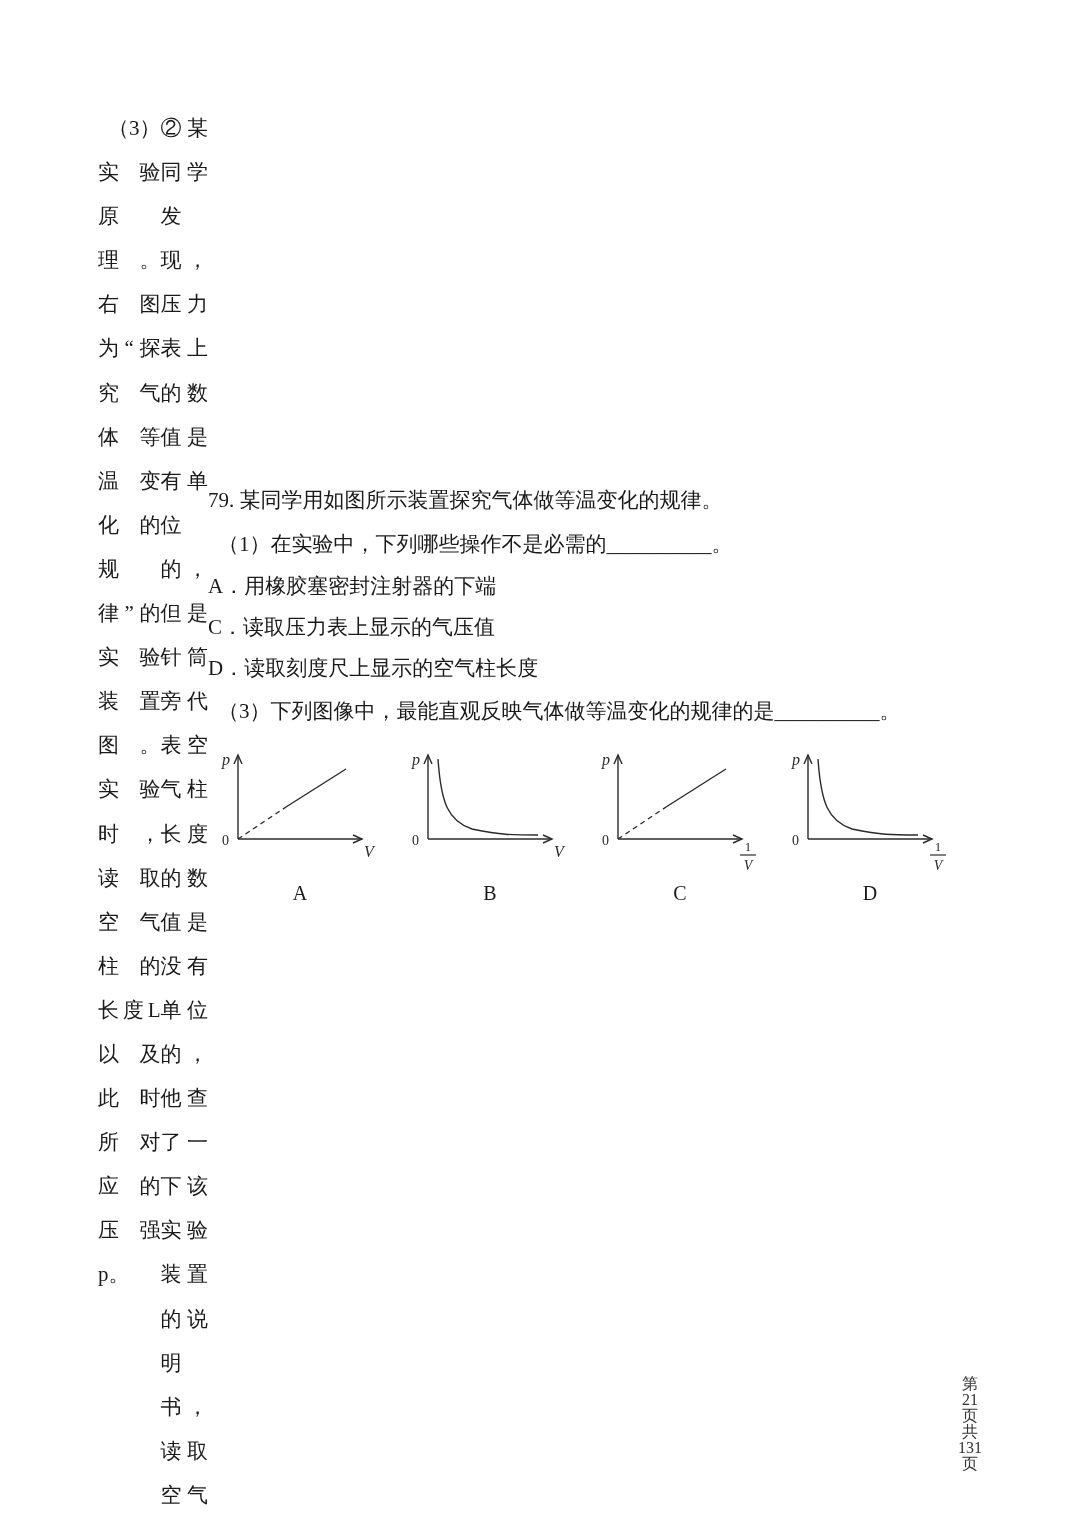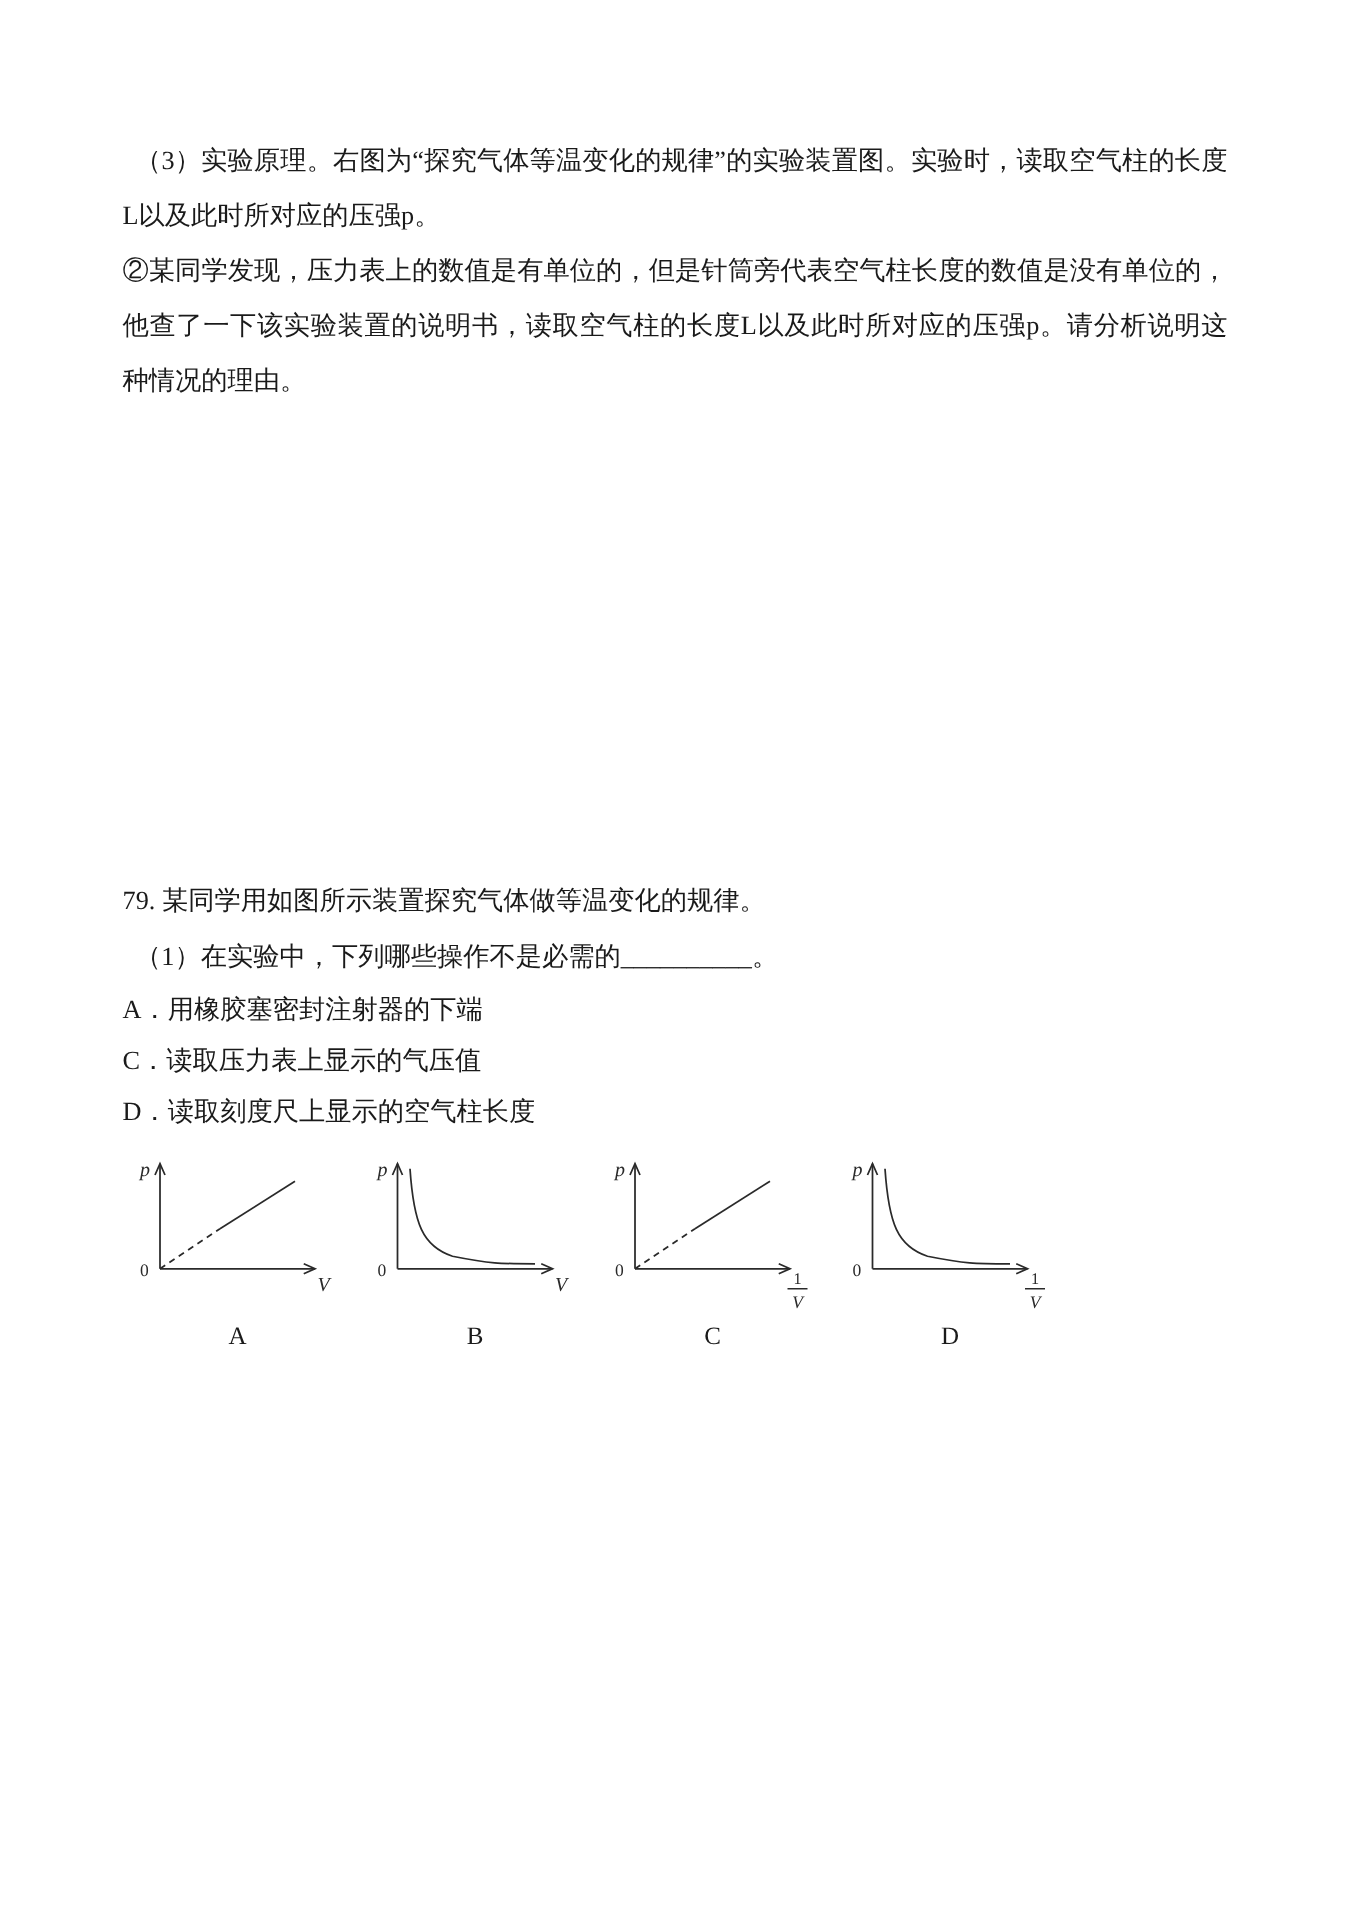--- a/index.html
+++ b/index.html
@@ -1,19 +1,19 @@
 <!DOCTYPE html>
 <html><head>
 <meta charset="utf-8">
 <style>
   html,body{margin:0;padding:0;background:#ffffff;}
   .page{
     width:1080px;height:1526px;margin:0 auto;background:#ffffff;
     box-sizing:border-box;padding:106px 98px 54px 98px;
-    display:flex;flex-direction:column;
+    display:flex;flex-direction:row;
     font-family:"Liberation Serif","DejaVu Serif",serif;
     color:#1a1a1a;font-size:21px;line-height:2.1;
   }
   p{margin:0;text-align:justify;}
   .indent-sm{text-indent:10px;}
   .q79{margin-top:372px;}
   .options div{line-height:1.95;}
   .graph-row{display:flex;gap:14px;margin-top:14px;margin-left:4px;}
   .figure{display:flex;flex-direction:column;align-items:center;}
   .plot svg{display:block;}
@@ -31,20 +31,21 @@
   <div class="q79">
     <p>79. 某同学用如图所示装置探究气体做等温变化的规律。</p>
     <p class="indent-sm">（1）在实验中，下列哪些操作不是必需的__________。</p>
 
     <div class="options">
       <div>A．用橡胶塞密封注射器的下端</div>
       <div>C．读取压力表上显示的气压值</div>
       <div>D．读取刻度尺上显示的空气柱长度</div>
     </div>
 
+    <p class="indent-sm">（3）下列图像中，最能直观反映气体做等温变化的规律的是__________。</p>
 
     <div class="graph-row">
       <div class="figure">
         <div class="plot">
             <svg width="176" height="126" viewBox="0 0 176 126">
               <line x1="26" y1="92" x2="26" y2="8" stroke="#2a2a2a" stroke-width="1.4"></line>
               <path d="M 22 17 L 26 8 L 30 17" fill="none" stroke="#2a2a2a" stroke-width="1.4"></path>
               <line x1="26" y1="92" x2="150" y2="92" stroke="#2a2a2a" stroke-width="1.4"></line>
               <path d="M 141 88 L 150 92 L 141 96" fill="none" stroke="#2a2a2a" stroke-width="1.4"></path>
               <text x="10" y="18" font-size="16" font-style="italic" fill="#2a2a2a" font-family="&quot;Liberation Serif&quot;,serif">p</text>
@@ -102,14 +103,15 @@
               <text x="156" y="104" font-size="13" fill="#2a2a2a" text-anchor="middle" font-family="&quot;Liberation Serif&quot;,serif">1</text>
               <line x1="148" y1="108" x2="164" y2="108" stroke="#2a2a2a" stroke-width="1.2"></line>
               <text x="156" y="123" font-size="14" font-style="italic" fill="#2a2a2a" text-anchor="middle" font-family="&quot;Liberation Serif&quot;,serif">V</text>
             </svg>
           </div>
         <div class="graph-letter">D</div>
       </div>
     </div>
   </div>
 
+  <div class="footer">第 21 页 共 131 页</div>
 
 </div>
 
 </body></html>

